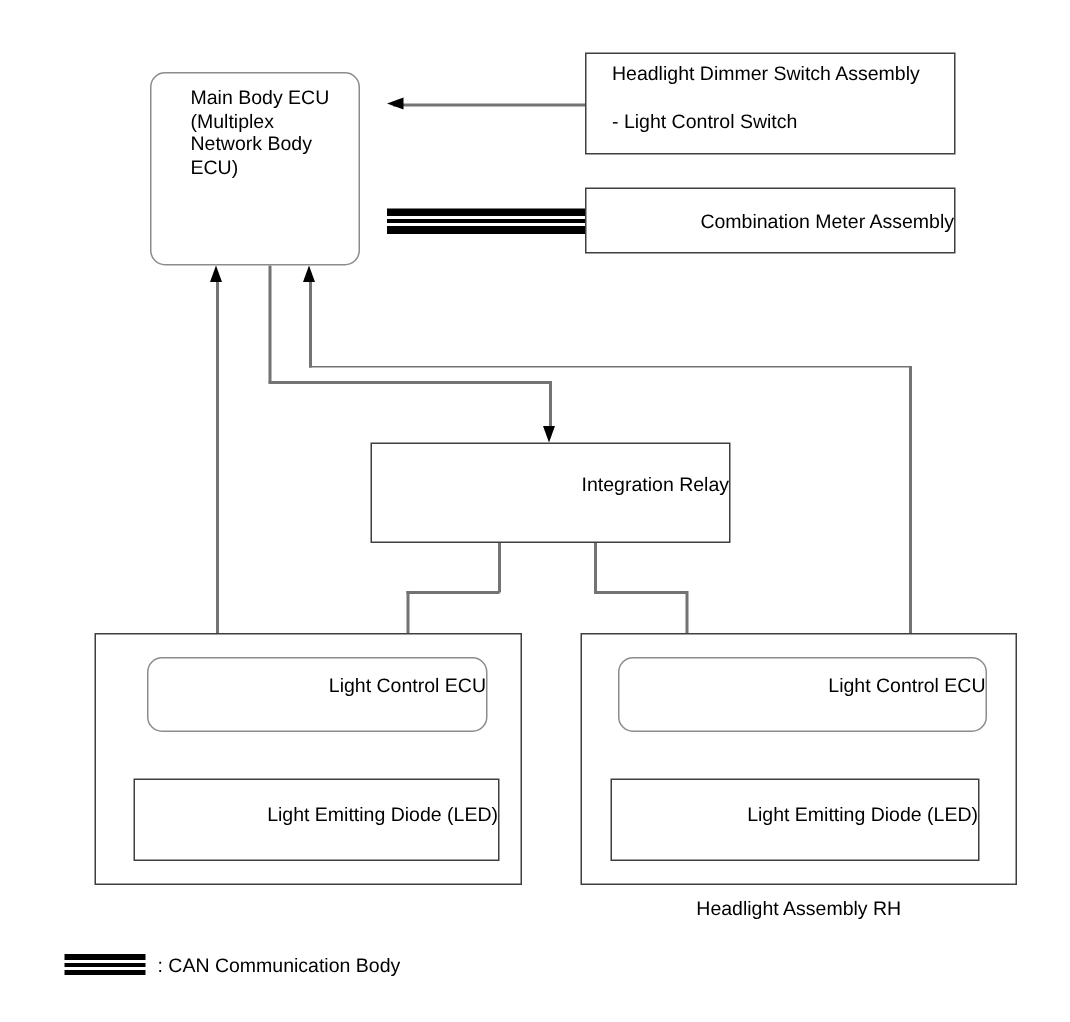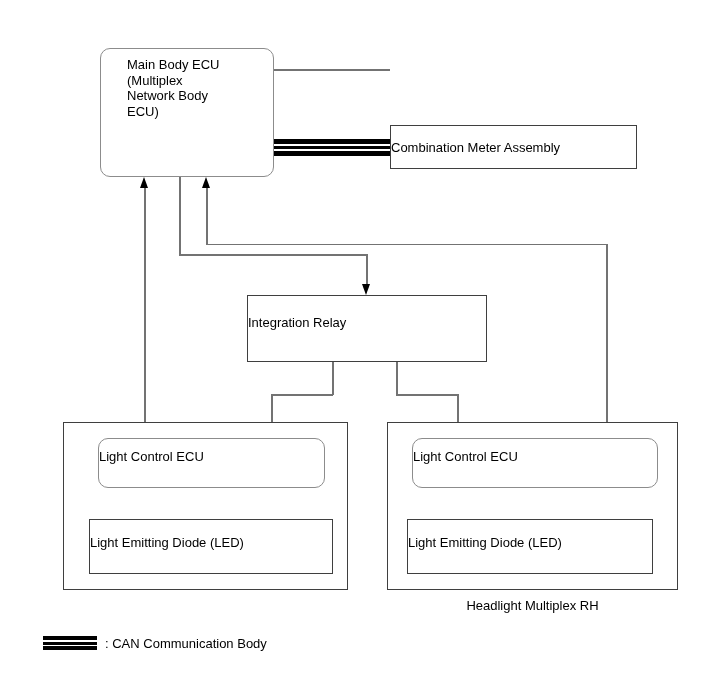--- a/index.html
+++ b/index.html
@@ -25,21 +25,21 @@
     position:absolute;
     background:var(--background);
     border:1px solid var(--box-border);
     box-sizing:border-box;
   }
   .rounded{
     border:1.4px solid var(--rounded-box-border);
     border-radius:10px;
   }
   .center{
-    display:flex;align-items:center;justify-content:flex-start;
+    display:flex;align-items:center;justify-content:flex-end;
     text-align:center;
   }
   .hline{position:absolute;height:1.5px;background:var(--connector-line);}
   .vline{position:absolute;width:1.5px;background:var(--connector-line);}
   .arr{position:absolute;width:0;height:0;}
   .arr.up{border-left:4.5px solid transparent;border-right:4.5px solid transparent;border-bottom:11px solid var(--arrowhead);}
   .arr.down{border-left:4.5px solid transparent;border-right:4.5px solid transparent;border-top:11px solid var(--arrowhead);}
   .arr.left{border-top:4.5px solid transparent;border-bottom:4.5px solid transparent;border-right:11px solid var(--arrowhead);}
   .can-bars{
     position:absolute;
@@ -88,27 +88,33 @@
   <div class="hline" style="left:396px;top:394px;width:62px;"></div>
   <div class="vline" style="left:457px;top:394px;height:35px;"></div>
   <div class="arr down" style="left:453px;top:427px;"></div>
 
   <div class="vline" style="left:199px;top:488px;height:22px;"></div>
   <div class="arr down" style="left:195px;top:508px;"></div>
 
   <div class="vline" style="left:536px;top:488px;height:22px;"></div>
   <div class="arr down" style="left:532px;top:508px;"></div>
 
-  <div class="box rounded" style="left:100px;top:48px;width:174px;height:129px;">
+  <div class="box rounded" style="left:100px;top:48px;width:140px;height:129px;">
     <div class="multiline" style="position:absolute;left:26px;top:8px;width:110px;">Main Body ECU
 (Multiplex
 Network Body
 ECU)</div>
   </div>
 
+  <div class="box" style="left:390px;top:35px;width:247px;height:68px;">
+    <div class="dimmer-text">
+      <div>Headlight Dimmer Switch Assembly</div>
+      <div class="dimmer-sub">- Light Control Switch</div>
+    </div>
+  </div>
 
   <div class="box center" style="left:390px;top:125px;width:247px;height:44px;">
     <span>Combination Meter Assembly</span>
   </div>
 
   <div class="box center" style="left:247px;top:295px;width:240px;height:67px;padding-bottom:12px;">
     <span>Integration Relay</span>
   </div>
 
   <div class="box" style="left:63px;top:422px;width:285px;height:168px;"></div>
@@ -119,21 +125,21 @@
     <span>Light Emitting Diode (LED)</span>
   </div>
 
   <div class="box" style="left:387px;top:422px;width:291px;height:168px;"></div>
   <div class="box rounded center" style="left:412px;top:438px;width:246px;height:50px;padding-bottom:14px;">
     <span>Light Control ECU</span>
   </div>
   <div class="box center" style="left:407px;top:519px;width:246px;height:55px;padding-bottom:8px;">
     <span>Light Emitting Diode (LED)</span>
   </div>
-  <div class="caption" style="left:387px;top:598px;width:291px;">Headlight Multiplex RH</div>
+  <div class="caption" style="left:387px;top:598px;width:291px;">Headlight Assembly RH</div>
 
   <div class="can-bars" style="left:43px;top:636px;width:54px;height:14px;background:linear-gradient(to bottom,
       var(--can-line) 0px, var(--can-line) 4px,
       var(--background) 4px, var(--background) 6px,
       var(--can-line) 6px, var(--can-line) 9px,
       var(--background) 9px, var(--background) 10.5px,
       var(--can-line) 10.5px, var(--can-line) 14px);"></div>
   <div class="legend-text" style="left:105px;top:630px;height:26px;">: CAN Communication Body</div>
 
 </div>

